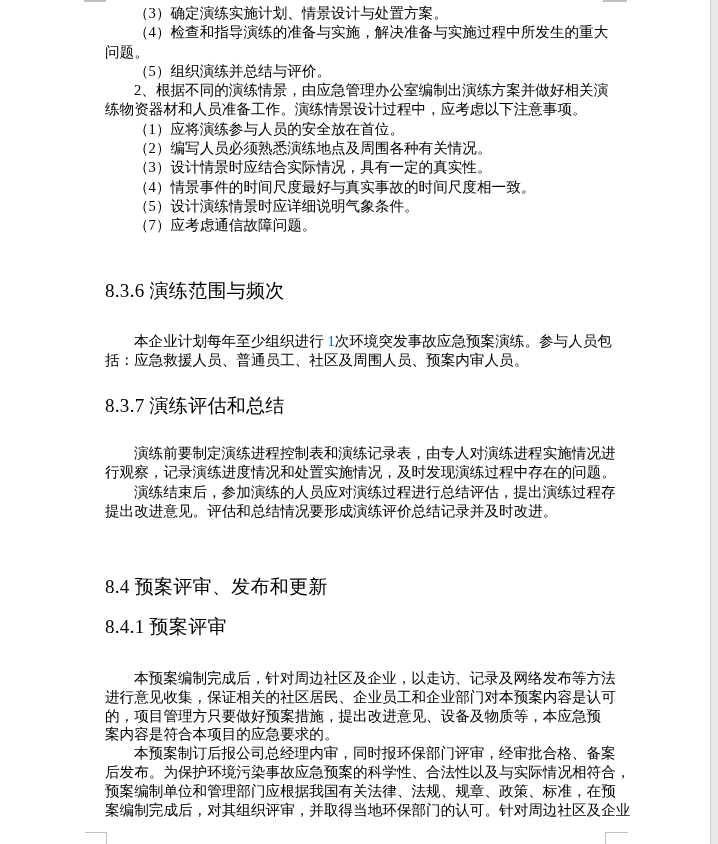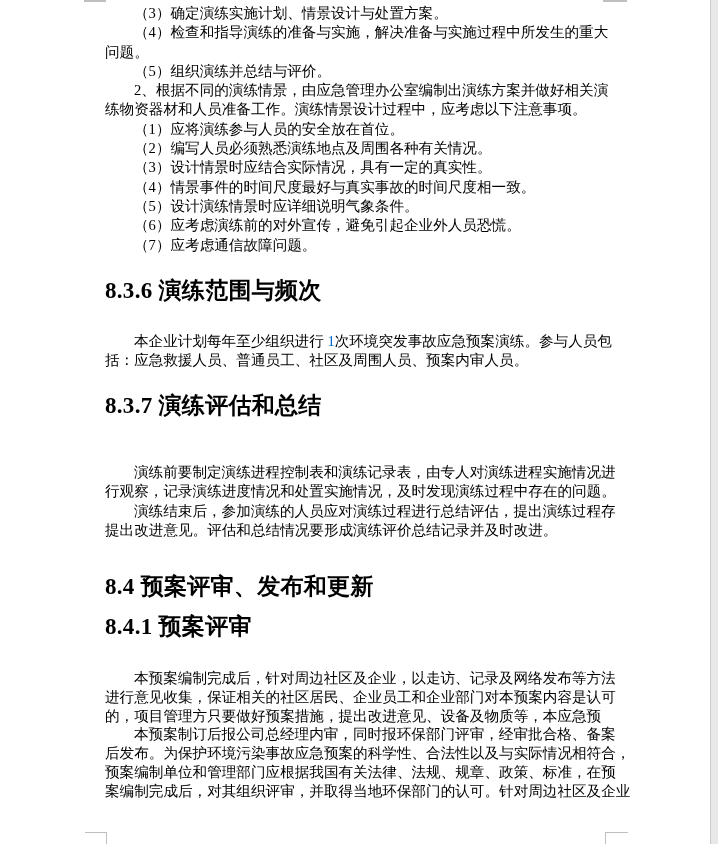--- a/index.html
+++ b/index.html
@@ -30,22 +30,22 @@
   .line {
     white-space: pre;
     height: var(--lh, 19.3px);
     line-height: var(--lh, 19.3px);
     overflow: visible;
   }
   .line.indent {
     padding-left: 29px;
   }
   .heading {
-    font-weight: bold;
-    font-size: 23px;
+    font-weight: normal;
+    font-size: 19px;
     line-height: 22px;
     white-space: pre;
     letter-spacing: 0.3px;
   }
   .blue {
     color: var(--accent-blue, #0066cc);
   }
   .right-gutter {
     position: absolute;
     top: 0;
@@ -76,41 +76,41 @@
         <div class="line indent">（4）检查和指导演练的准备与实施，解决准备与实施过程中所发生的重大</div>
         <div class="line">问题。</div>
         <div class="line indent">（5）组织演练并总结与评价。</div>
         <div class="line indent">2、根据不同的演练情景，由应急管理办公室编制出演练方案并做好相关演</div>
         <div class="line">练物资器材和人员准备工作。演练情景设计过程中，应考虑以下注意事项。</div>
         <div class="line indent">（1）应将演练参与人员的安全放在首位。</div>
         <div class="line indent">（2）编写人员必须熟悉演练地点及周围各种有关情况。</div>
         <div class="line indent">（3）设计情景时应结合实际情况，具有一定的真实性。</div>
         <div class="line indent">（4）情景事件的时间尺度最好与真实事故的时间尺度相一致。</div>
         <div class="line indent">（5）设计演练情景时应详细说明气象条件。</div>
-        <div class="line indent">（6）应考虑演练前的对外宣传，避免引起企业外人员恐慌。</div>
         <div class="line indent">（7）应考虑通信故障问题。</div>
       </div>
       <div class="block heading" style="top: 280px;">8.3.6 演练范围与频次</div>
       <div class="block para" style="top: 332px; --lh: 19.3px;">
         <div class="line indent"><span>本企业计划每年至少组织进行 </span><span class="blue">1</span><span>次环境突发事故应急预案演练。参与人员包</span></div>
         <div class="line">括：应急救援人员、普通员工、社区及周围人员、预案内审人员。</div>
       </div>
       <div class="block heading" style="top: 395px;">8.3.7 演练评估和总结</div>
-      <div class="block para" style="top: 463px; --lh: 19.3px;">
+      <div class="block para" style="top: 444px; --lh: 19.3px;">
         <div class="line indent">演练前要制定演练进程控制表和演练记录表，由专人对演练进程实施情况进</div>
         <div class="line">行观察，记录演练进度情况和处置实施情况，及时发现演练过程中存在的问题。</div>
         <div class="line indent">演练结束后，参加演练的人员应对演练过程进行总结评估，提出演练过程存</div>
         <div class="line">提出改进意见。评估和总结情况要形成演练评价总结记录并及时改进。</div>
       </div>
       <div class="block heading" style="top: 576px;">8.4 预案评审、发布和更新</div>
       <div class="block heading" style="top: 616px;">8.4.1 预案评审</div>
       <div class="block para" style="top: 669px; --lh: 18.8px;">
         <div class="line indent">本预案编制完成后，针对周边社区及企业，以走访、记录及网络发布等方法</div>
         <div class="line">进行意见收集，保证相关的社区居民、企业员工和企业部门对本预案内容是认可</div>
         <div class="line">的，项目管理方只要做好预案措施，提出改进意见、设备及物质等，本应急预</div>
+        <div class="line">案内容是符合本项目的应急要求的。</div>
         <div class="line indent">本预案制订后报公司总经理内审，同时报环保部门评审，经审批合格、备案</div>
         <div class="line">后发布。为保护环境污染事故应急预案的科学性、合法性以及与实际情况相符合，</div>
         <div class="line">预案编制单位和管理部门应根据我国有关法律、法规、规章、政策、标准，在预</div>
         <div class="line">案编制完成后，对其组织评审，并取得当地环保部门的认可。针对周边社区及企业</div>
       </div>
     </div>
 
   <div class="crop-mark cm-tl-frag"></div>
   <div class="crop-mark cm-tr-frag"></div>
   <div class="crop-mark cm-bl-h"></div>

